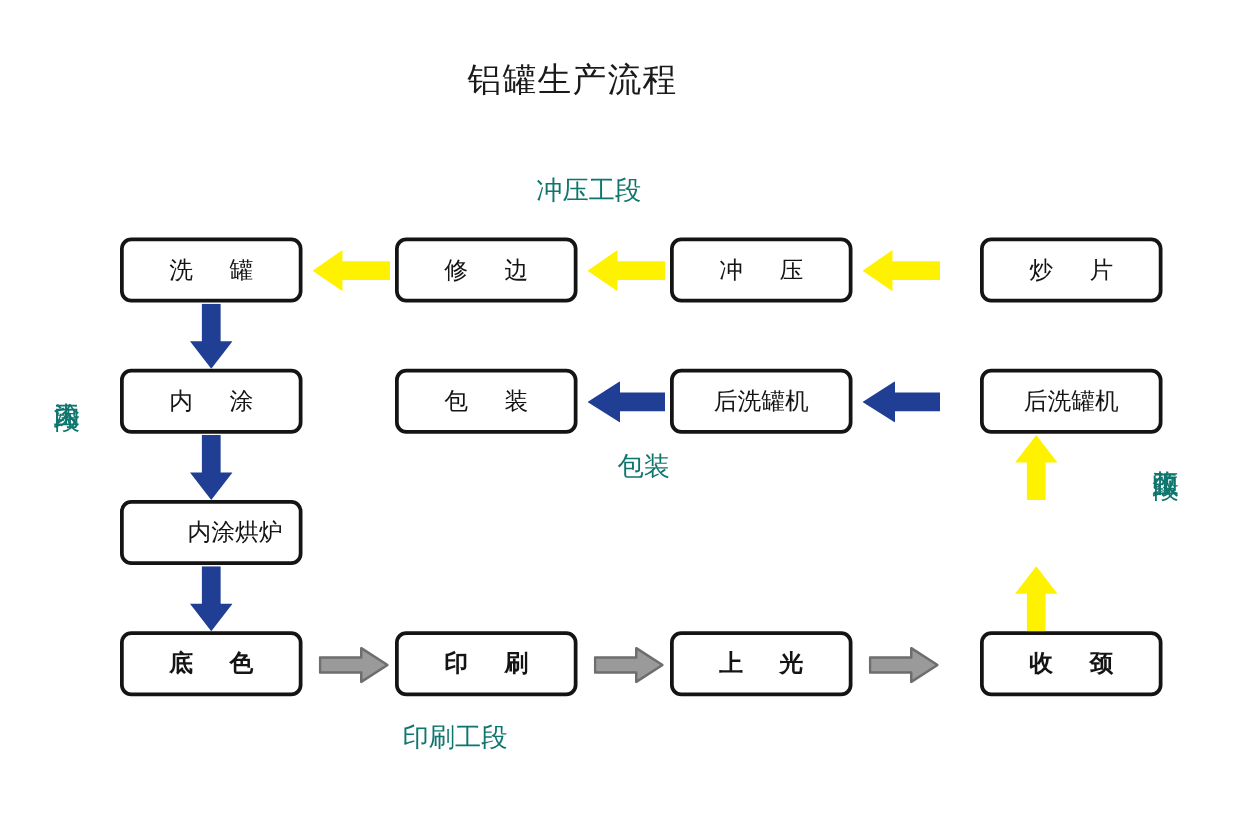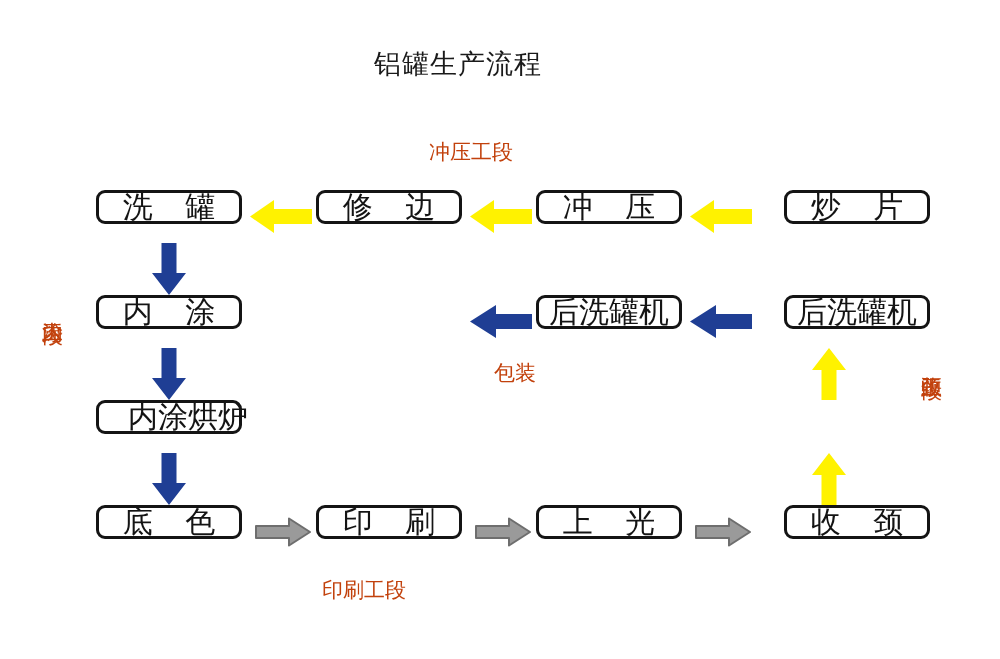--- a/index.html
+++ b/index.html
@@ -29,49 +29,49 @@
     color: #1a1a1a;
     letter-spacing: 1px;
     font-weight: 500;
   }
 
   
   .node {
     position: absolute;
     box-sizing: border-box;
     width: 146px;
-    height: 34px;
+    height: 52px;
     border: 3px solid #141414;
     border-radius: 9px;
     background: #ffffff;
     display: flex;
     align-items: center;
     justify-content: center;
-    font-size: 30px;
+    font-size: 19px;
     color: #141414;
     white-space: nowrap;
   }
   .node.spaced { letter-spacing: 12px; text-indent: 12px; }
 
   
   .c1 { left: 96px; }
   .c2 { left: 316px; }
   .c3 { left: 536px; text-align: right; }
   .c4 { left: 784px; }
   
   .r1 { top: 190px; }
   .r2 { top: 295px; }
   .r3 { top: 400px; padding-left: 38px; }
-  .r4 { top: 505px; }
+  .r4 { top: 505px; font-weight: bold; }
 
   
   .stage-label {
     position: absolute;
     font-size: 21px;
-    color: #c2410c;
+    color: #0f766e;
     white-space: nowrap;
   }
   .stage-label.vertical {
     writing-mode: vertical-rl;
     text-orientation: upright;
     line-height: 1.02;
     letter-spacing: 1px;
   }
 
   
@@ -167,20 +167,21 @@
       <path d="M17 0 L34 22 L24.5 22 L24.5 52 L9.5 52 L9.5 22 L0 22 Z" fill="#FFF200"></path>
     </svg>
   </div>
   <div class="arrow" style="left:812px; top:348px;">
     <svg width="34" height="52" viewBox="0 0 34 52">
       <path d="M17 0 L34 22 L24.5 22 L24.5 52 L9.5 52 L9.5 22 L0 22 Z" fill="#FFF200"></path>
     </svg>
   </div>
 
   <div class="node c3 r2">后洗罐机</div>
+  <div class="node spaced c2 r2">包 装</div>
 
   <div class="arrow" style="left:470px; top:305px;">
     <svg width="62" height="33" viewBox="0 0 62 33">
       <path d="M62 9 L26 9 L26 0 L0 16.5 L26 33 L26 24 L62 24 Z" fill="#1F3E94"></path>
     </svg>
   </div>
   <div class="arrow" style="left:690px; top:305px;">
     <svg width="62" height="33" viewBox="0 0 62 33">
       <path d="M62 9 L26 9 L26 0 L0 16.5 L26 33 L26 24 L62 24 Z" fill="#1F3E94"></path>
     </svg>

